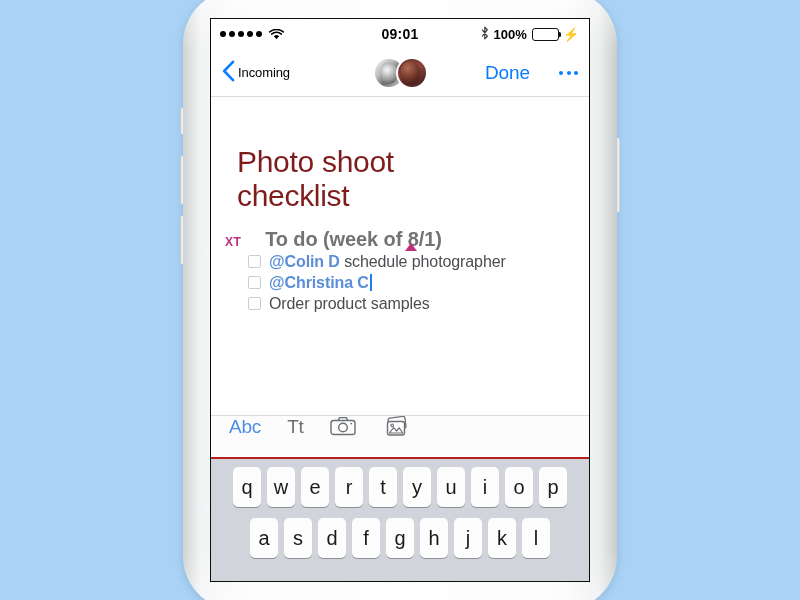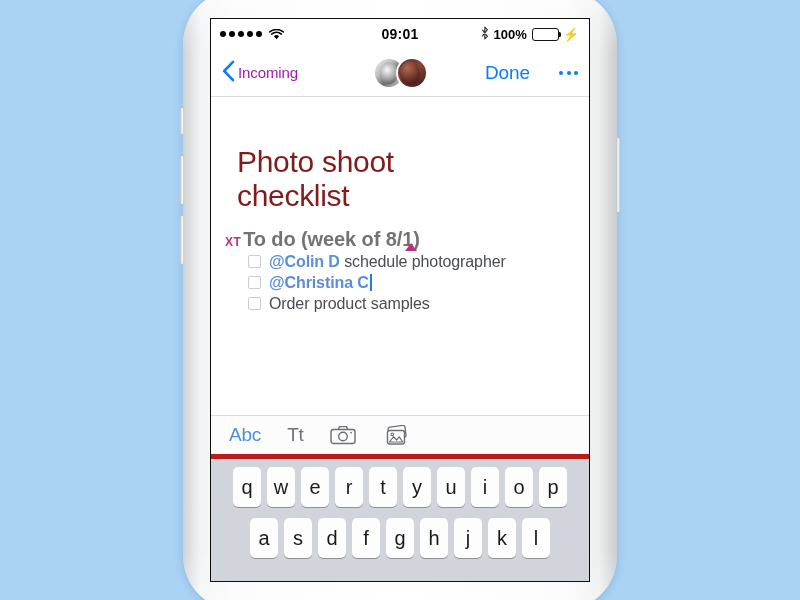--- a/index.html
+++ b/index.html
@@ -69,21 +69,21 @@
   }
   #bolt-icon { font-size:13px; line-height:1; }
 
   
   #nav-bar {
     height:48px; display:flex; align-items:center; padding:0 11px;
     position:relative; background:#fff; border-bottom:1px solid #dcdcdc;
   }
   #back-group { display:flex; align-items:center; gap:3px; cursor:pointer; }
   #back-chevron { display:block; }
-  #back-label { color:#a21caf; font-size:15px; letter-spacing:-.1px; }
+  #back-label { color:#000000; font-size:13px; letter-spacing:-.1px; }
   #avatars {
     position:absolute; left:0; right:0; margin:0 auto;
     width:68px; height:34px; display:flex; align-items:center; justify-content:center;
   }
   .avatar {
     width:32px; height:32px; border-radius:50%;
     border:2px solid #fff; overflow:hidden; position:relative;
   }
   #avatar-1 { background:linear-gradient(135deg,#f2f2f2 0%,#bdbdbd 35%,#6e6e6e 60%,#dcdcdc 100%); }
   #avatar-1::after {
@@ -105,21 +105,21 @@
   
   #note-body {
     background:#fff; height:318px; padding:48px 0 0 0; position:relative;
   }
   #note-title {
     font-size:30px; color:#7f1d1d; line-height:1.12;
     padding:0 26px; font-weight:400; letter-spacing:-.3px;
     white-space:pre-line;
   }
   #list-block { margin-top:16px; padding:0 14px 0 14px; position:relative; }
-  #list-heading-row { display:flex; align-items:baseline; gap:2px; }
+  #list-heading-row { display:flex; align-items:baseline; gap:24px; }
   #collab-tag {
     font-size:12px; font-weight:bold; color:#bf2e80; letter-spacing:.4px;
   }
   #list-heading {
     font-size:20px; font-weight:bold; color:#737373; letter-spacing:-.1px;
   }
   .todo-row {
     display:flex; align-items:center; gap:8px;
     margin-left:23px; height:21px; position:relative;
   }
@@ -136,22 +136,22 @@
     border-bottom:8px solid #bf2e80;
   }
   #text-cursor {
     display:inline-block; width:2px; height:17px; background:#1f7bf0;
     vertical-align:-3px; margin-left:1px;
   }
 
   
   #format-bar {
     height:44px; background:#fcfcfc; border-top:1px solid #dcdcdc;
-    border-bottom:5px solid #b91c1c;
-    display:flex; align-items:center; gap:26px; padding:0 18px;
+    border-bottom:2px solid #b91c1c;
+    display:flex; align-items:flex-start; gap:26px; padding:0 18px;
   }
   #tool-abc { font-size:19px; color:#4a8fe0; cursor:pointer; letter-spacing:-.2px; }
   #tool-tt  { font-size:19px; color:#6c7075; cursor:pointer; letter-spacing:-.2px; }
   .tool-icon { cursor:pointer; display:flex; align-items:center; }
 
   
   #keyboard {
     background:#d1d4da; padding:8px 3px 0 3px; height:150px;
   }
   .kb-row { display:flex; justify-content:center; gap:6px; margin-bottom:11px; }

